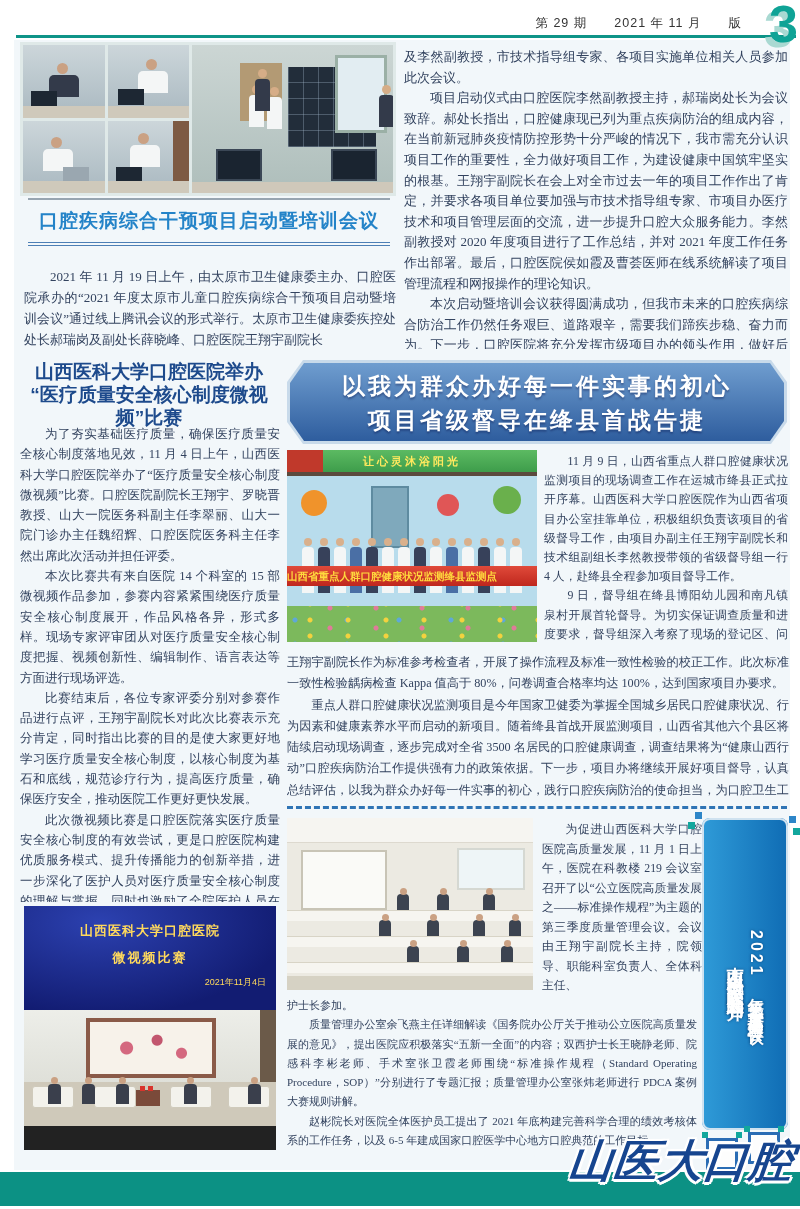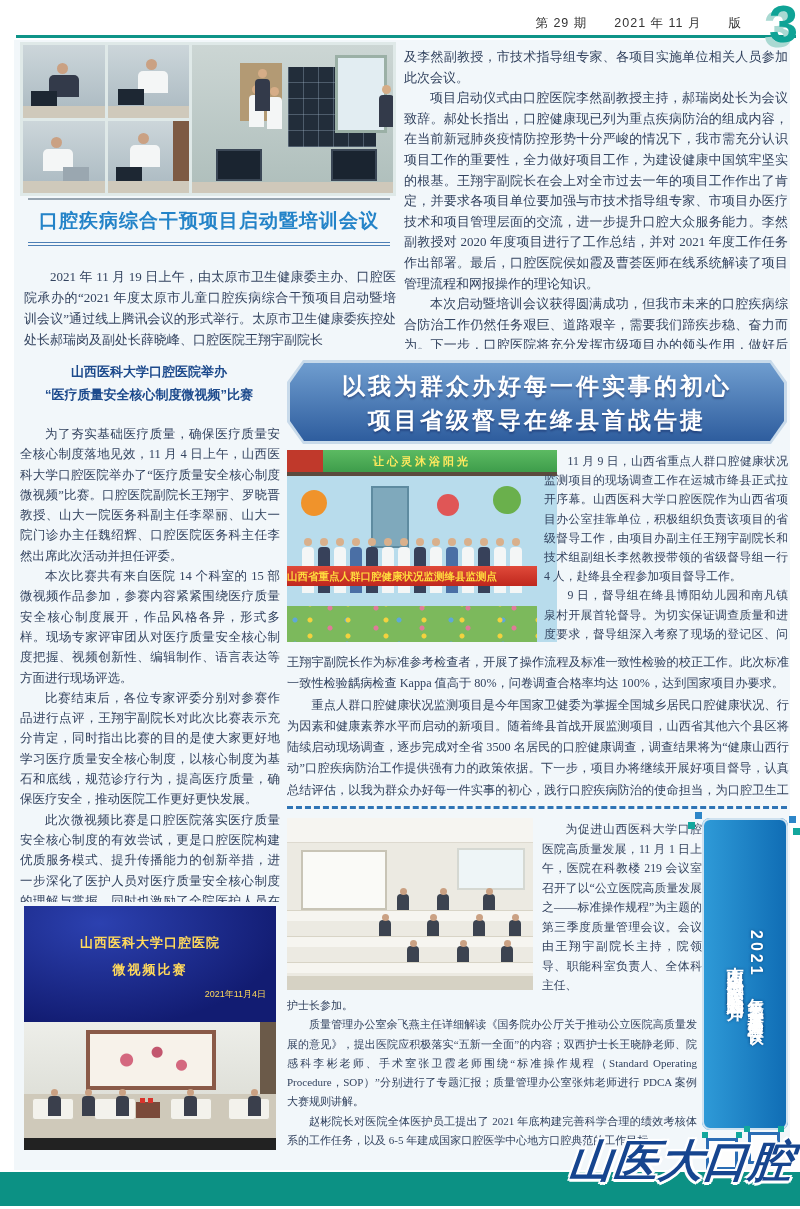--- a/index.html
+++ b/index.html
@@ -42,27 +42,27 @@
 
   
   .a1-head{position:absolute;left:28px;top:198px;width:362px;text-align:center;color:#2383c8;font-weight:bold;
            font-size:19px;line-height:27px;letter-spacing:1px;padding:7px 0 8px;
            border-top:2px solid #97a5b1;border-bottom:4px double #4d7fb5;}
   .a1-intro{position:absolute;left:24px;top:266px;width:372px;font-size:13px;line-height:21px;}
   .a1-col2{position:absolute;left:404px;top:47px;width:384px;height:302px;font-size:13px;line-height:20.6px;overflow:hidden;}
 
   
   .a2-head{position:absolute;left:18px;top:360px;width:262px;text-align:center;color:#1d4a8c;font-weight:bold;
-           font-size:13px;line-height:23px;}
+           font-size:19px;line-height:23px;}
   .a2-body{position:absolute;left:20px;top:424px;width:260px;height:478px;font-size:12.5px;line-height:20.3px;overflow:hidden;}
 
   
   .poster{position:absolute;left:24px;top:906px;width:252px;height:244px;background:#222;overflow:hidden;}
-  .poster .pscreen{position:relative;height:116px;background:radial-gradient(ellipse at 30% 15%,#2c41b0,#121c72 75%);
-                   color:#ffd95c;text-align:center;padding-top:28px;box-sizing:border-box;}
+  .poster .pscreen{position:relative;height:104px;background:radial-gradient(ellipse at 30% 15%,#2c41b0,#121c72 75%);
+                   color:#ffd95c;text-align:center;padding-top:16px;box-sizing:border-box;}
   .poster .pscreen .l1{font-size:13px;font-weight:bold;letter-spacing:1px;}
   .poster .pscreen .l2{font-size:12.5px;font-weight:bold;margin-top:9px;}
   .poster .pscreen .l3{font-size:13px;font-weight:bold;margin-top:9px;letter-spacing:2px;}
   .poster .pdate{position:absolute;right:10px;bottom:21px;font-size:9px;color:#ffd95c;}
   .poster .pwall{position:relative;height:72px;background:linear-gradient(#edeee9,#dfe0d9);}
   .poster .painting{position:absolute;left:62px;top:8px;width:122px;height:52px;background:#f7f2ea;border:4px solid #8a5a48;
       background-image:radial-gradient(circle at 30% 50%,#d4687f 6px,transparent 7px),
                        radial-gradient(circle at 55% 35%,#c2566e 5px,transparent 6px),
                        radial-gradient(circle at 75% 60%,#d4687f 5px,transparent 6px);}
   .poster .curtain{position:absolute;right:0;top:0;width:16px;height:72px;background:#6b5a49;}
@@ -75,21 +75,21 @@
   .ptable::after{content:"";position:absolute;left:12px;top:-4px;width:5px;height:5px;background:#d8342c;}
 
   
   .a3-banner{position:absolute;left:287px;top:360px;width:500px;height:84px;background:#c8daea;
      clip-path:polygon(16px 0,484px 0,500px 22px,500px 62px,484px 84px,16px 84px,0 62px,0 22px);}
   .a3-banner .inner{position:absolute;inset:3px;background:linear-gradient(#6f9dcf,#2e5d9e);
      clip-path:polygon(14px 0,480px 0,494px 20px,494px 58px,480px 78px,14px 78px,0 58px,0 20px);
      color:#fff;font-weight:bold;font-size:23px;line-height:34px;text-align:center;letter-spacing:3px;
      padding-top:6px;box-sizing:border-box;text-shadow:0 2px 2px rgba(0,10,60,.35);}
 
-  .kgphoto{position:absolute;left:287px;top:450px;width:270px;height:192px;overflow:hidden;background:#b8dcec;}
+  .kgphoto{position:absolute;left:287px;top:450px;width:250px;height:192px;overflow:hidden;background:#b8dcec;}
   .kg-top{position:relative;height:22px;background:linear-gradient(#5cba62,#3e9d4b);color:#ffe95e;font-weight:bold;
           font-size:11px;text-align:center;line-height:22px;letter-spacing:3px;}
   .kg-sign{position:absolute;left:0;top:0;width:36px;height:22px;background:#c0392b;}
   .kg-wall{position:relative;height:70px;background:#b8dcec;border-top:4px solid #5b4a3e;}
   .kg-mural{position:absolute;border-radius:50%;}
   .kg-door{position:absolute;left:84px;top:10px;width:34px;height:58px;background:#7fa9bc;border:2px solid #5e8ba0;}
   .kg-people{position:absolute;left:0;top:88px;width:250px;height:62px;display:flex;justify-content:center;gap:4px;}
   .kg-p{width:12px;height:58px;}
   .kg-p .ph{width:8px;height:8px;border-radius:50%;background:#d9b08c;margin:0 auto;}
   .kg-p .pb{width:12px;height:46px;border-radius:4px 4px 0 0;margin-top:1px;}

